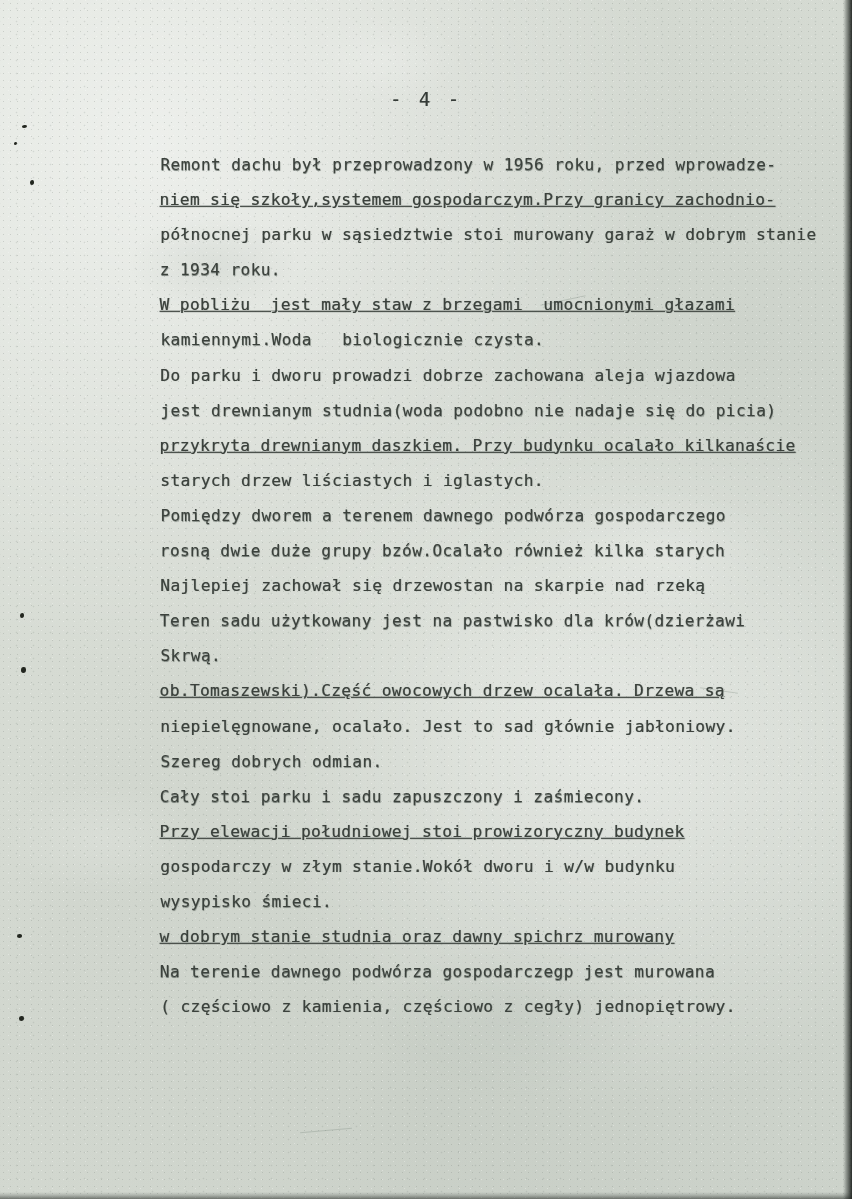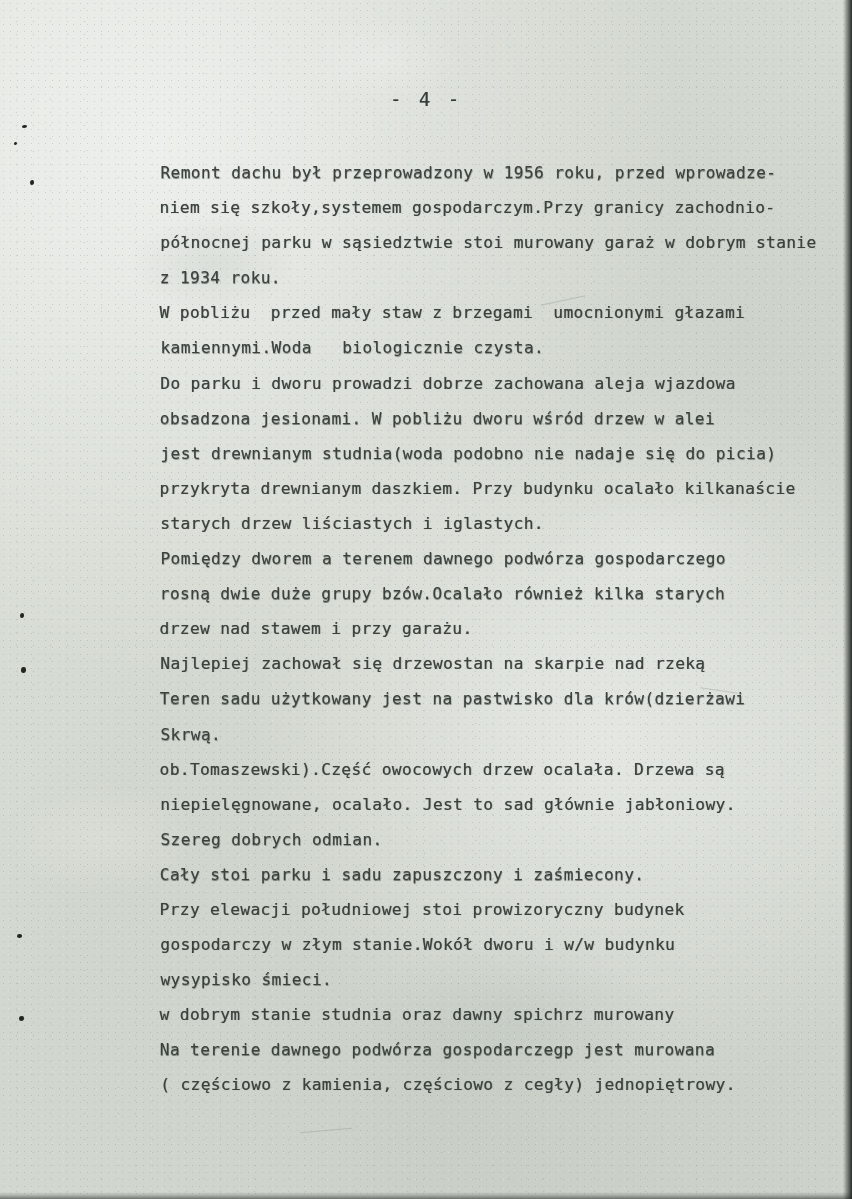--- a/index.html
+++ b/index.html
@@ -80,40 +80,40 @@
     width: 852px;
     text-align: center;
     font-size: 19px;
     letter-spacing: 3px;
     color: #353b37;
     text-shadow: 0.4px 0.3px 0.6px rgba(60,68,62,0.55);
   }
 
   #body-text {
     position: absolute;
-    top: 155px;
+    top: 147px;
     left: 160px;
     width: 690px;
   }
 
   .tline {
     height: 35.1px;
     font-size: 16.2px;
     line-height: 35.1px;
     letter-spacing: 0.35px;
     white-space: pre;
     color: #3b413c;
     text-shadow:
       0.45px 0.25px 0.7px rgba(70,78,72,0.55),
       -0.3px 0.2px 0.5px rgba(90,98,92,0.30);
   }
 
   
   .j1 { transform: translate(0.5px, 0.3px); }
-  .j2 { transform: translate(-0.4px, -0.2px); }
+  .j2 { transform: translate(-0.4px, -0.2px); text-decoration: underline; }
   .j3 { transform: translate(0.3px, -0.4px); }
   .j4 { transform: translate(-0.2px, 0.4px); }
 
   .ink-speck {
     position: absolute;
     background: #22261f;
     border-radius: 50% 40% 55% 45%;
     pointer-events: none;
   }
 
@@ -135,30 +135,28 @@
   <div class="fiber-line" style="left:700px; top:690px; width:38px; height:1px; transform:rotate(8deg);"></div>
   <div class="fiber-line" style="left:300px; top:1130px; width:52px; height:1px; transform:rotate(-5deg);"></div>
 
   <div id="page-number">-  4  -</div>
 
   <div id="body-text">
     <div class="tline j1">Remont dachu był przeprowadzony w 1956 roku, przed wprowadze-</div>
     <div class="tline j2">niem się szkoły,systemem gospodarczym.Przy granicy zachodnio-</div>
     <div class="tline j3">północnej parku w sąsiedztwie stoi murowany garaż w dobrym stanie</div>
     <div class="tline j4">z 1934 roku.</div>
-    <div class="tline j2">W pobliżu  przed mały staw z brzegami  umocnionymi głazami</div>
+    <div class="tline j2">W pobliżu  jest mały staw z brzegami  umocnionymi głazami</div>
     <div class="tline j1">kamiennymi.Woda   biologicznie czysta.</div>
     <div class="tline j3">Do parku i dworu prowadzi dobrze zachowana aleja wjazdowa</div>
-    <div class="tline j4">obsadzona jesionami. W pobliżu dworu wśród drzew w alei</div>
     <div class="tline j1">jest drewnianym studnia(woda podobno nie nadaje się do picia)</div>
     <div class="tline j2">przykryta drewnianym daszkiem. Przy budynku ocalało kilkanaście</div>
     <div class="tline j3">starych drzew liściastych i iglastych.</div>
     <div class="tline j1">Pomiędzy dworem a terenem dawnego podwórza gospodarczego</div>
     <div class="tline j4">rosną dwie duże grupy bzów.Ocalało również kilka starych</div>
-    <div class="tline j2">drzew nad stawem i przy garażu.</div>
     <div class="tline j3">Najlepiej zachował się drzewostan na skarpie nad rzeką</div>
     <div class="tline j4">Teren sadu użytkowany jest na pastwisko dla krów(dzierżawi</div>
     <div class="tline j1">Skrwą.</div>
     <div class="tline j2">ob.Tomaszewski).Część owocowych drzew ocalała. Drzewa są</div>
     <div class="tline j3">niepielęgnowane, ocalało. Jest to sad głównie jabłoniowy.</div>
     <div class="tline j1">Szereg dobrych odmian.</div>
     <div class="tline j4">Cały stoi parku i sadu zapuszczony i zaśmiecony.</div>
     <div class="tline j2">Przy elewacji południowej stoi prowizoryczny budynek</div>
     <div class="tline j3">gospodarczy w złym stanie.Wokół dworu i w/w budynku</div>
     <div class="tline j1">wysypisko śmieci.</div>

